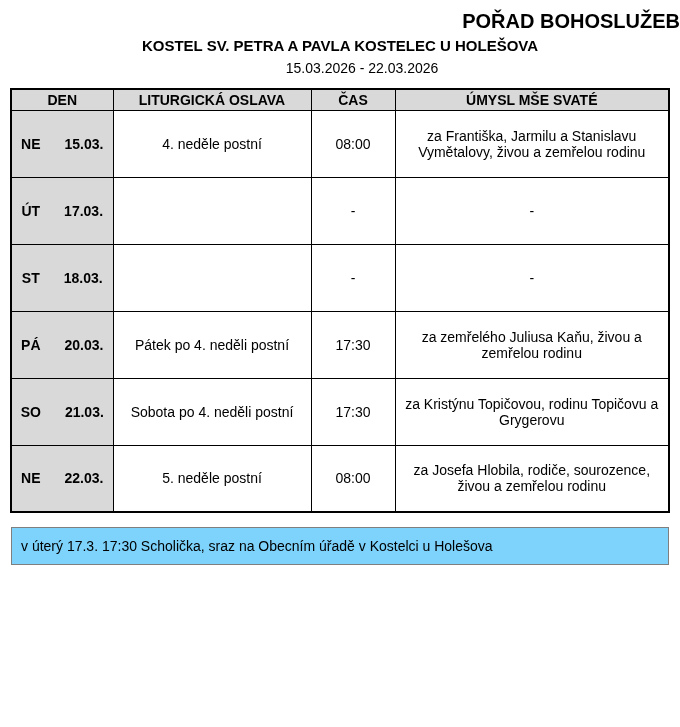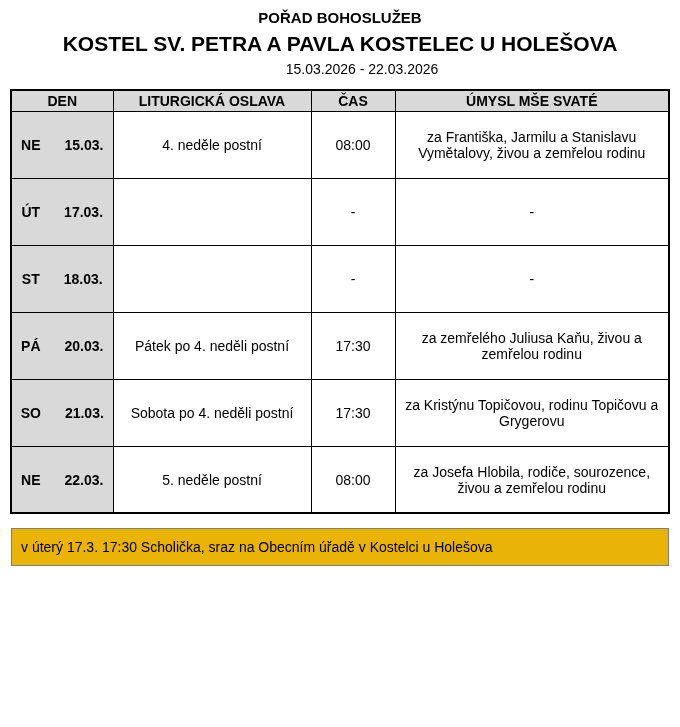--- a/index.html
+++ b/index.html
@@ -10,26 +10,27 @@
     font-family: "Liberation Sans", sans-serif;
   }
   .page {
     width: 680px;
     height: 727px;
     box-sizing: border-box;
     padding-top: 8px;
   }
   .doc-header { text-align: center; }
   .doc-title {
-    font-size: 15px;
+    font-size: 20px;
     font-weight: bold;
     line-height: 1.3;
+    text-align: right;
   }
   .doc-subtitle {
-    font-size: 21px;
+    font-size: 15px;
     font-weight: bold;
     line-height: 1.3;
     margin-top: 2px;
   }
   .doc-daterange {
     font-size: 14px;
     margin-top: 4px;
     padding-left: 44px;
   }
   table.schedule {
@@ -64,21 +65,21 @@
     padding-left: 8px;
   }
   td.den-cell .day-abbr { margin-right: 24px; }
   col.c-den   { width: 102px; }
   col.c-osl   { width: 198px; }
   col.c-cas   { width: 84px;  }
   col.c-umysl { width: 274px; }
   .footer-note {
     width: 658px;
     margin: 14px auto 0 auto;
-    background: #eab308;
+    background: #7dd3fc;
     border: 1px solid #7f7f7f;
     box-sizing: border-box;
     height: 38px;
     display: flex;
     align-items: center;
     padding-left: 9px;
     font-size: 14px;
   }
 </style>
 </head>

